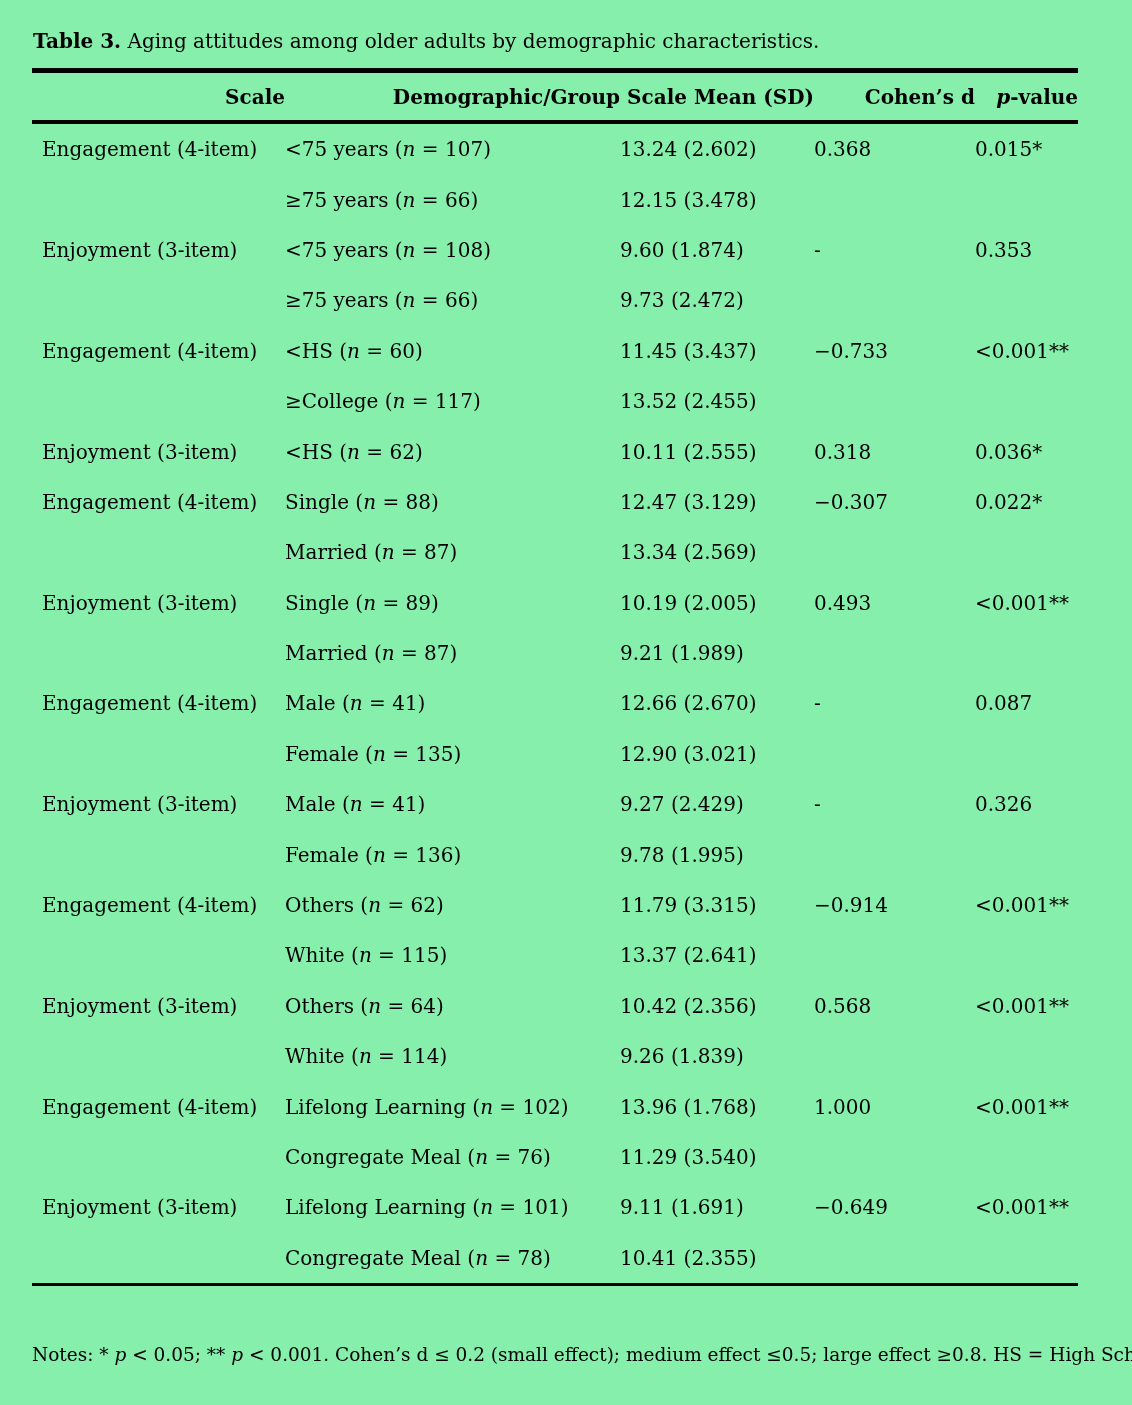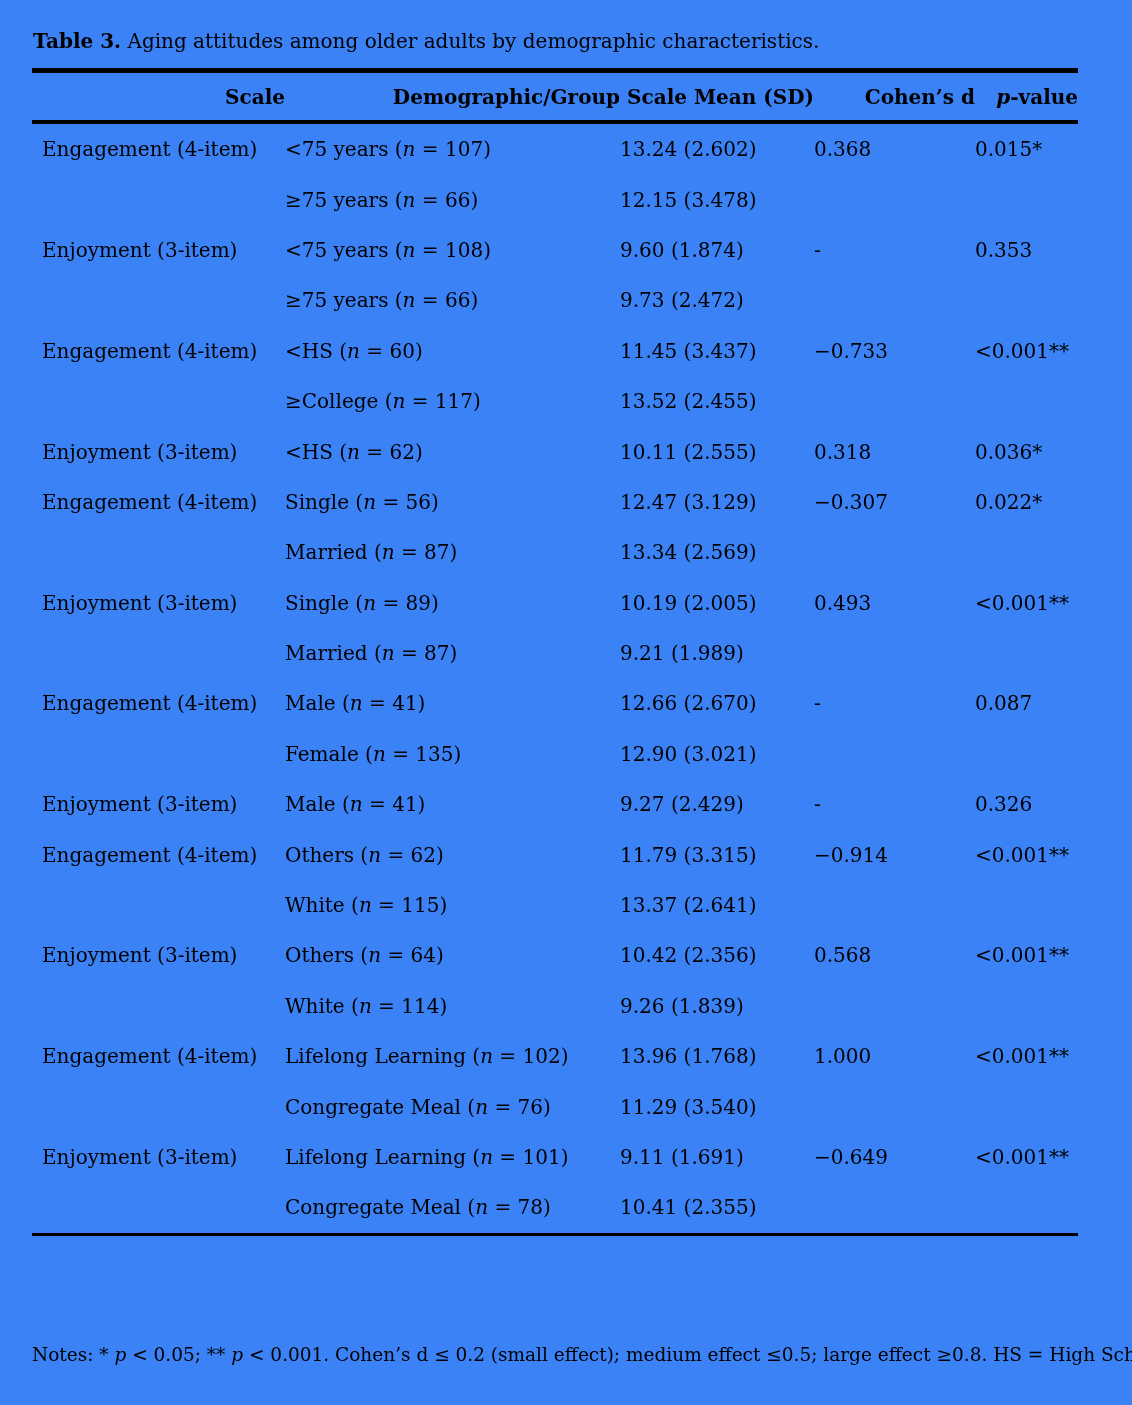--- a/index.html
+++ b/index.html
@@ -6,21 +6,21 @@
     margin: 0;
     padding: 0;
     background: #ffffff;
     color: #000000;
     font-family: "DejaVu Serif", "Liberation Serif", serif;
   }
   .page {
     position: relative;
     width: 1132px;
     height: 1405px;
-    background: #3b82f6;
+    background: #86efac;
     overflow: hidden;
   }
   .caption {
     position: absolute;
     left: 33px;
     top: 28px;
     font-size: 20px;
     line-height: 1.3;
     white-space: nowrap;
   }
@@ -140,21 +140,21 @@
         </tr>
         <tr>
           <td class="first">Enjoyment (3-item)</td>
           <td><span>&lt;HS (</span><i>n</i><span> = 62)</span></td>
           <td>10.11 (2.555)</td>
           <td>0.318</td>
           <td>0.036*</td>
         </tr>
         <tr>
           <td class="first">Engagement (4-item)</td>
-          <td><span>Single (</span><i>n</i><span> = 56)</span></td>
+          <td><span>Single (</span><i>n</i><span> = 88)</span></td>
           <td>12.47 (3.129)</td>
           <td>−0.307</td>
           <td>0.022*</td>
         </tr>
         <tr>
           <td class="first"></td>
           <td><span>Married (</span><i>n</i><span> = 87)</span></td>
           <td>13.34 (2.569)</td>
           <td></td>
           <td></td>
@@ -188,20 +188,27 @@
           <td></td>
         </tr>
         <tr>
           <td class="first">Enjoyment (3-item)</td>
           <td><span>Male (</span><i>n</i><span> = 41)</span></td>
           <td>9.27 (2.429)</td>
           <td>-</td>
           <td>0.326</td>
         </tr>
         <tr>
+          <td class="first"></td>
+          <td><span>Female (</span><i>n</i><span> = 136)</span></td>
+          <td>9.78 (1.995)</td>
+          <td></td>
+          <td></td>
+        </tr>
+        <tr>
           <td class="first">Engagement (4-item)</td>
           <td><span>Others (</span><i>n</i><span> = 62)</span></td>
           <td>11.79 (3.315)</td>
           <td>−0.914</td>
           <td>&lt;0.001**</td>
         </tr>
         <tr>
           <td class="first"></td>
           <td><span>White (</span><i>n</i><span> = 115)</span></td>
           <td>13.37 (2.641)</td>

